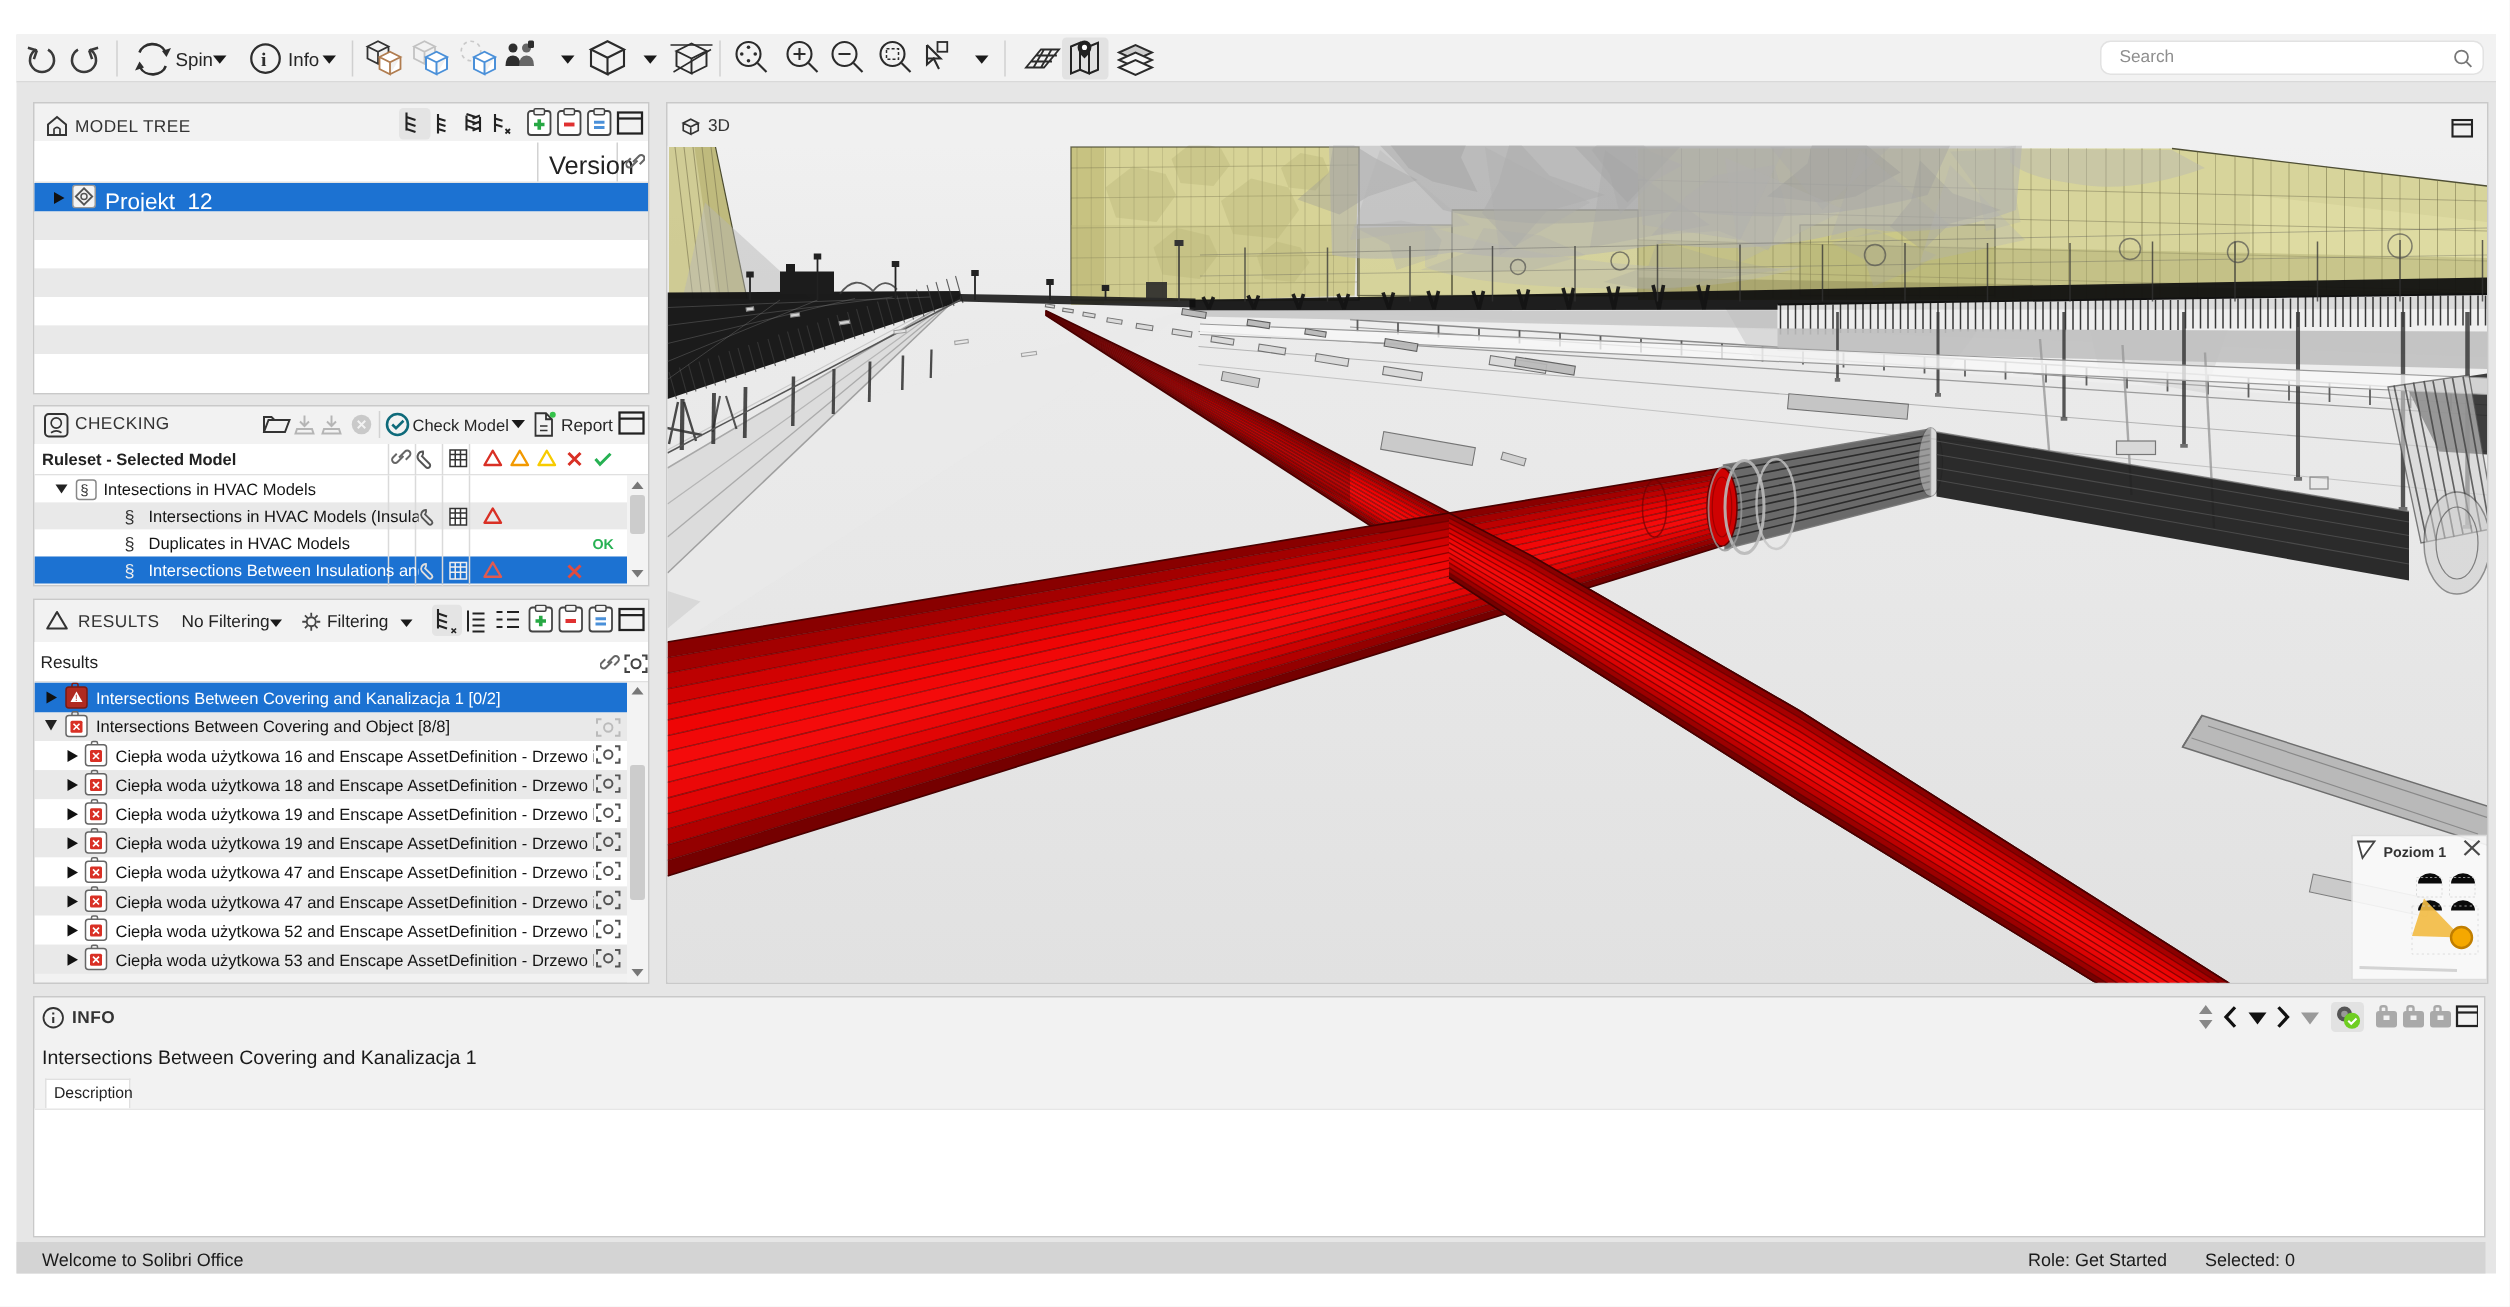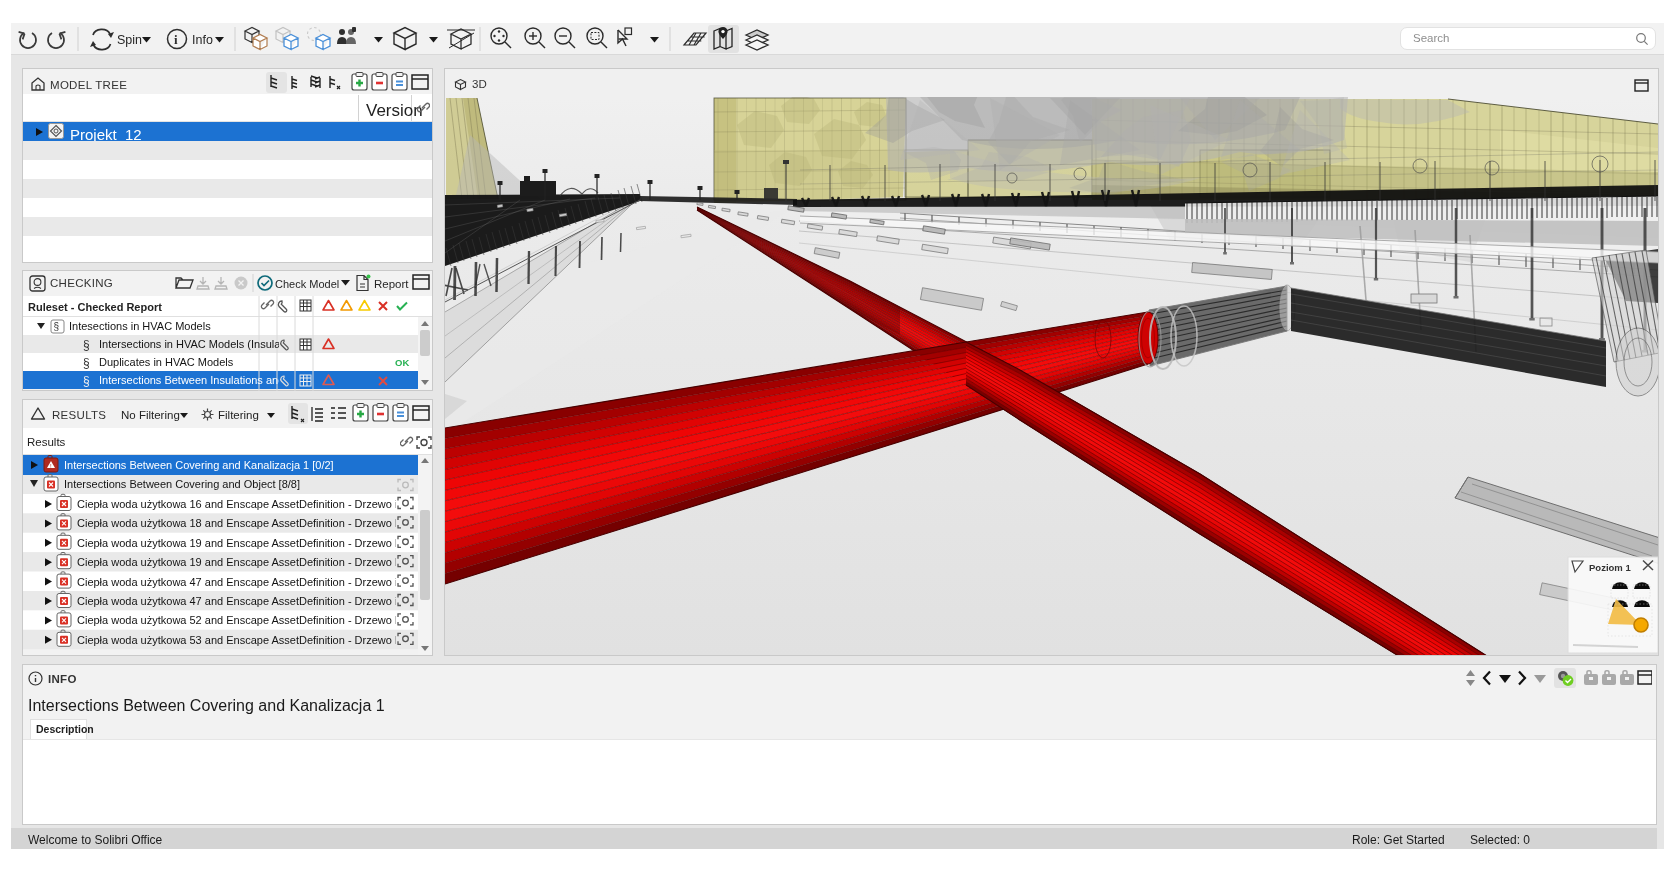--- a/index.html
+++ b/index.html
@@ -239,21 +239,21 @@
 <path d="M 185 12 h 5 m -5 3 h 5" stroke-width="1"></path>
 </g>
 <circle cx="193.5" cy="4.5" r="2" fill="#35c24a"></circle>
 <text x="199" y="15.5" font-size="11.5" fill="#262626">Report</text>
 <g fill="none" stroke="#222" stroke-width="1.5">
       <rect x="238" y="3" width="16" height="14"></rect>
       <line x1="238" y1="7" x2="254" y2="7"></line>
     </g>
 </svg>
 <div class="abs" style="left:23px;top:296px;width:409px;height:21px;background:#fff;border-bottom:1px solid #e0e0e0"></div>
-<div class="t" style="left:28px;top:301px;font-size:11px;font-weight:700;color:#222">Ruleset - Checked Report</div>
+<div class="t" style="left:28px;top:301px;font-size:11px;font-weight:700;color:#222">Ruleset - Selected Model</div>
 <svg class="abs" style="left:23px;top:296px" width="409" height="95" viewBox="0 0 409 95">
     <defs>
       <clipPath id="ckclip">
         <rect x="0" y="0" width="256" height="95"></rect>
       </clipPath>
     </defs>
 
 <g stroke="#dadada">
       <line x1="236" y1="0" x2="236" y2="95"></line>
       <line x1="254" y1="0" x2="254" y2="95"></line>
@@ -1191,21 +1191,21 @@
       <rect x="145" y="9" width="4" height="3" fill="#f2f2f2"></rect>
 <rect x="158" y="6" width="14" height="11" rx="2"></rect>
       <path d="M 161 6 v -2 q 0 -1.2 1.5 -1.2 h 1 q 1.5 0 1.5 1.2 v 2" fill="none" stroke="#a9a9a9" stroke-width="1.6"></path>
       <rect x="163" y="9" width="4" height="3" fill="#f2f2f2"></rect>
 </g>
 <g fill="none" stroke="#222" stroke-width="1.5">
       <rect x="176" y="3" width="14" height="13"></rect>
       <line x1="176" y1="7" x2="190" y2="7"></line>
     </g>
 </svg>
-<div class="t" style="left:28px;top:697px;font-size:16px;color:#1a1a1a">Intersections Between Covering and Kanalizacja 1</div>
+<div class="t" style="left:28px;top:697px;font-size:13px;color:#1a1a1a">Intersections Between Covering and Kanalizacja 1</div>
 <div class="abs" style="left:30px;top:719px;width:57px;height:20px;background:#fff;border:1px solid #e0e0e0;border-bottom:none"></div>
-<div class="t" style="left:36px;top:723px;font-size:10.5px;font-weight:700;color:#222">Description</div>
+<div class="t" style="left:36px;top:723px;font-size:10.5px;font-weight:400;color:#222">Description</div>
 <div class="abs" style="left:23px;top:739px;width:1633px;height:85px;background:#fff;border-top:1px solid #e6e6e6"></div>
 
 <div class="abs" style="left:11px;top:828px;width:1646px;height:21px;background:#d4d4d4"></div>
 <div class="t f11" style="left:28px;top:833px">Welcome to Solibri Office</div>
 <div class="t f11" style="left:1352px;top:833px">Role: Get Started</div>
 <div class="t f11" style="left:1470px;top:833px">Selected: 0</div>
 
 </body></html>

